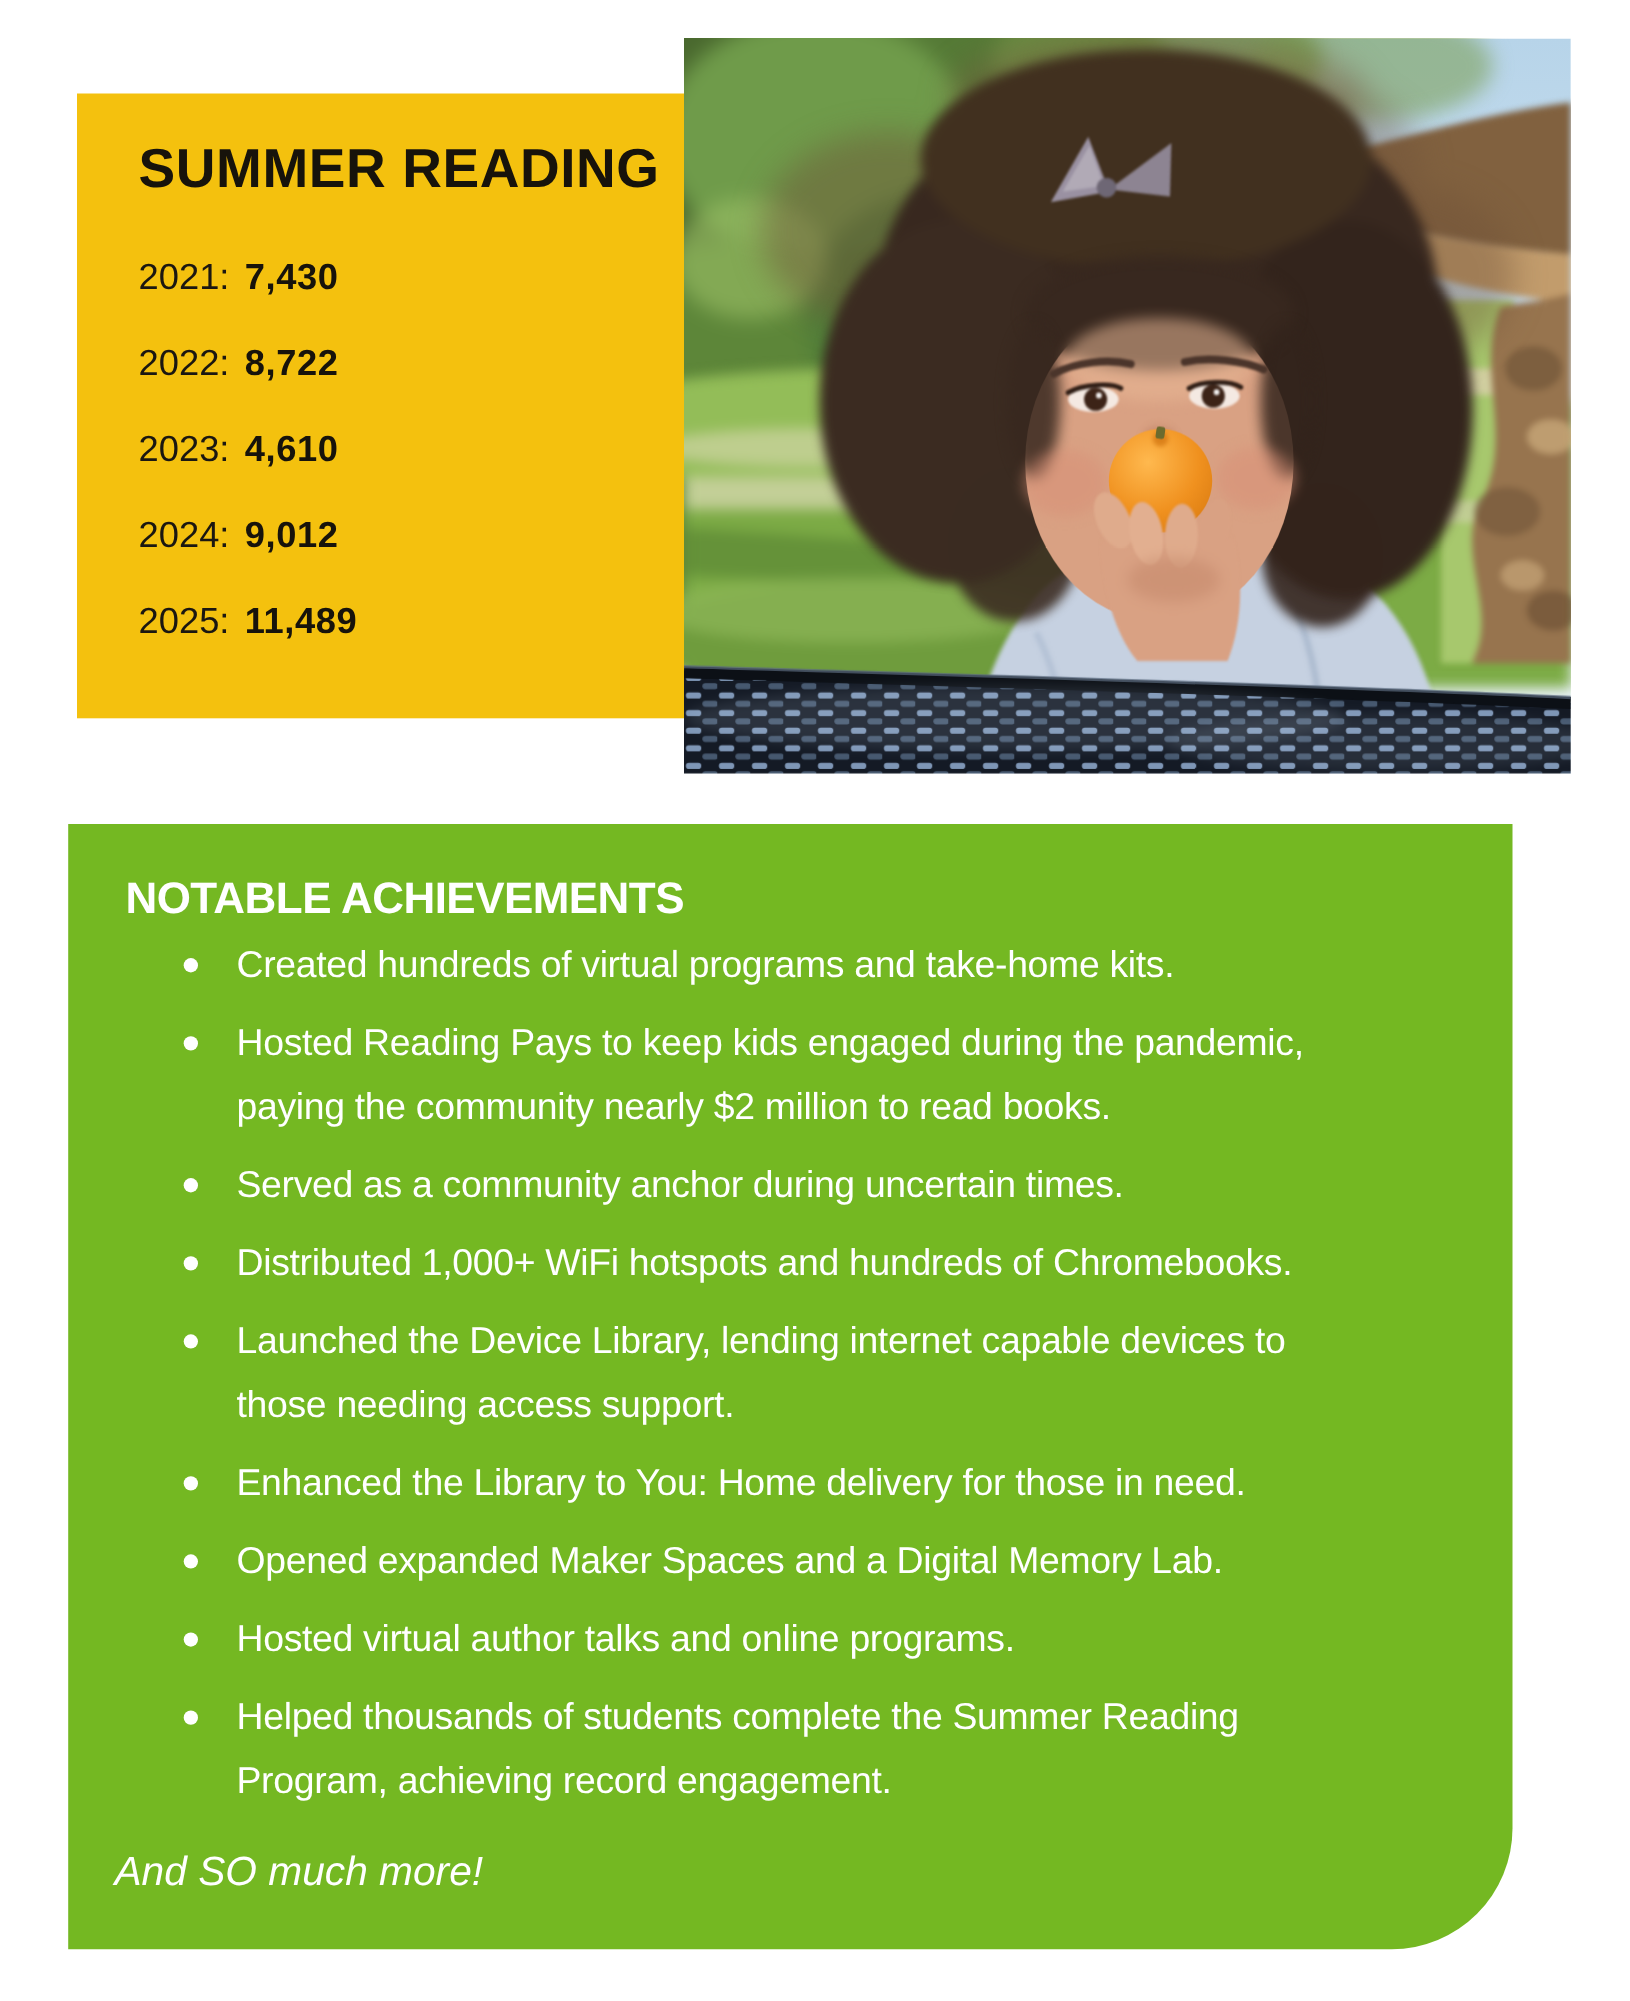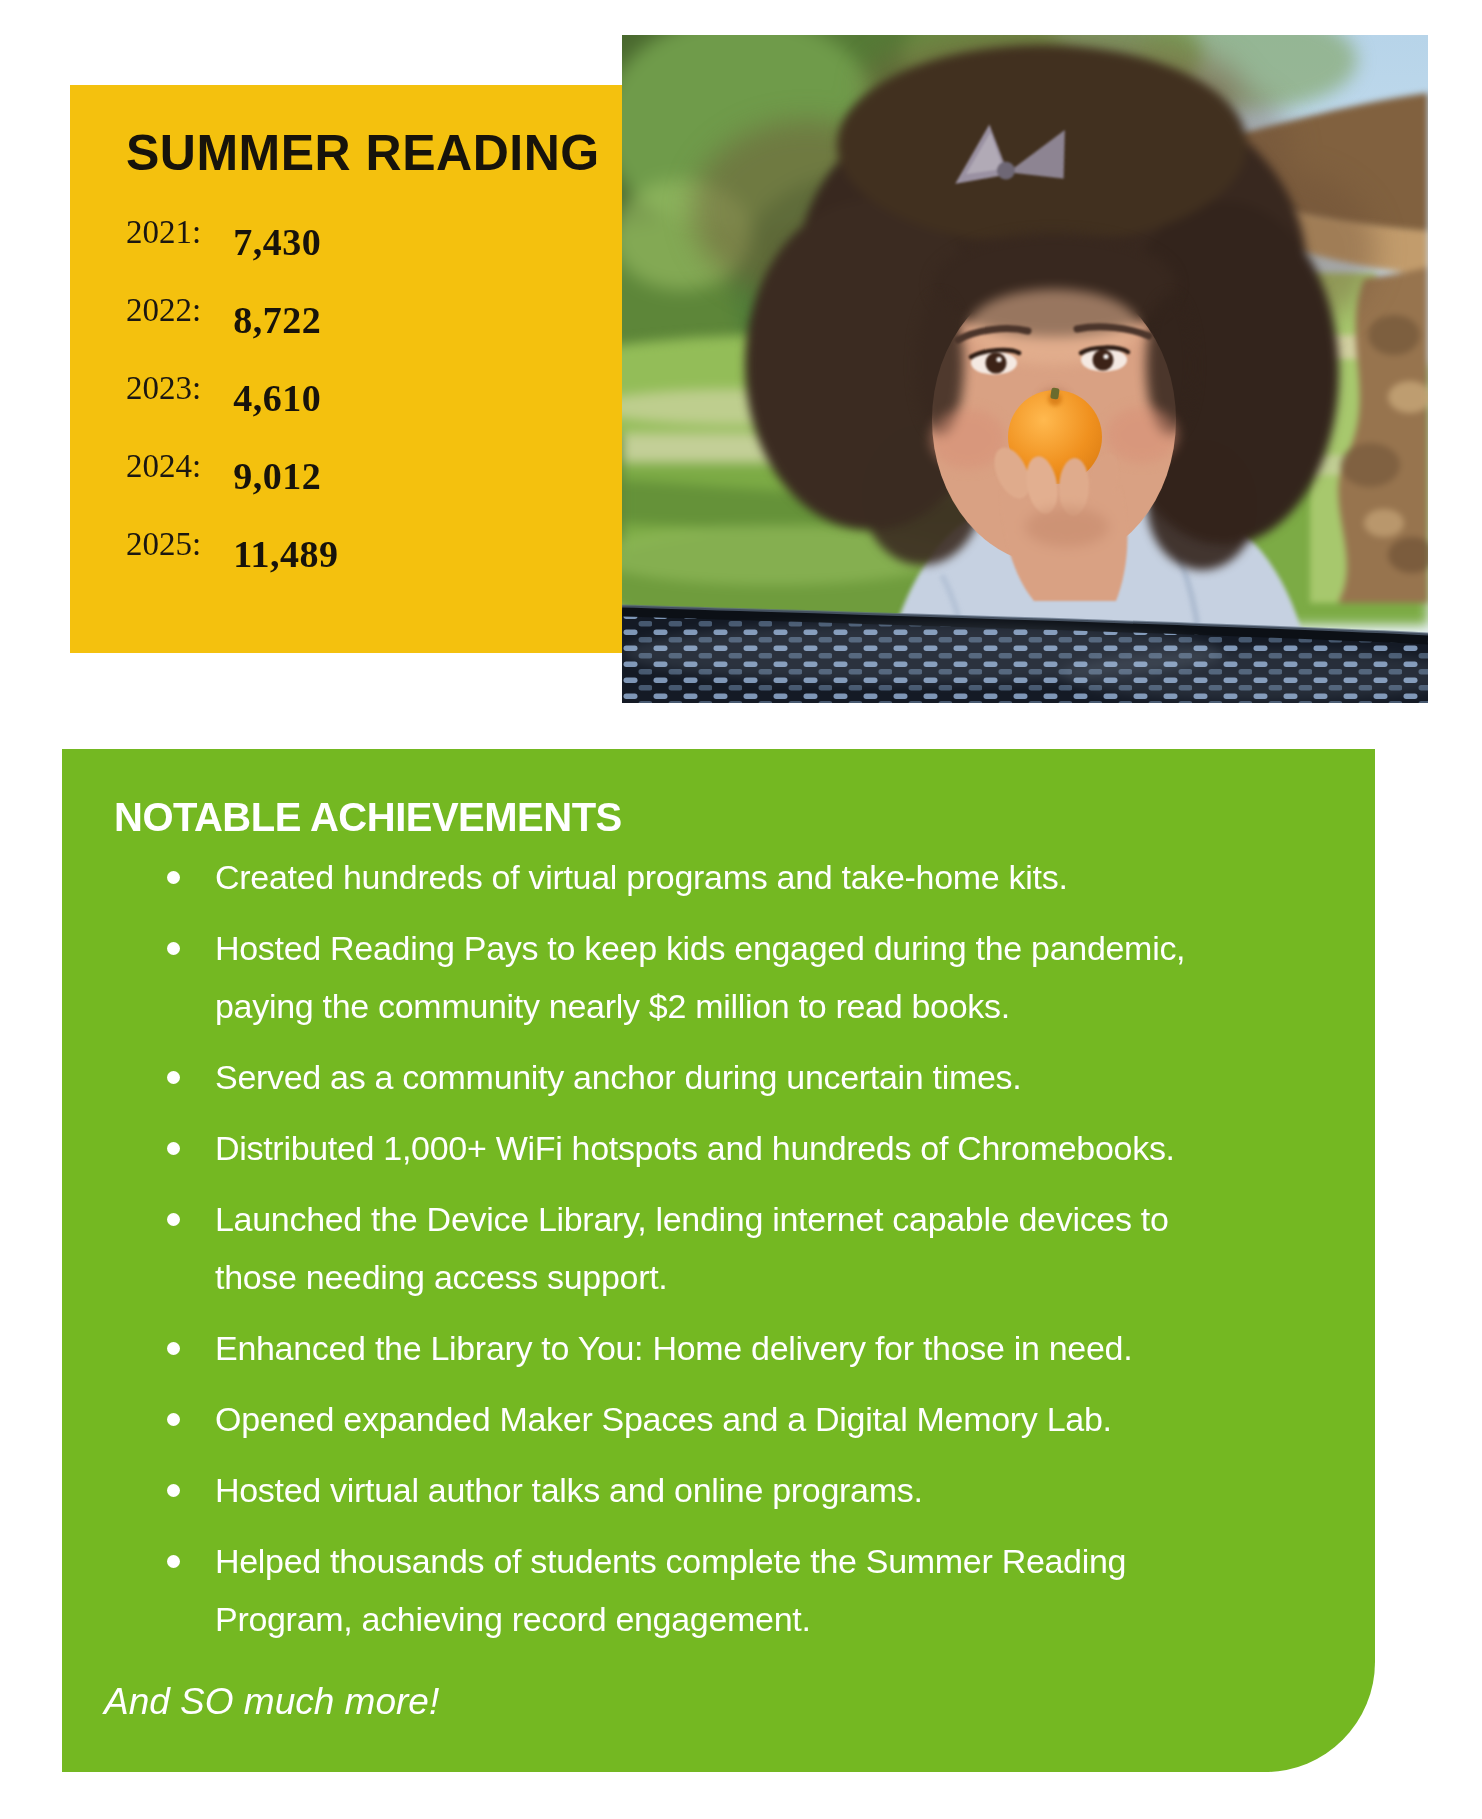--- a/index.html
+++ b/index.html
@@ -10,23 +10,23 @@
   
   .summer-box{
     position:absolute;left:70px;top:85px;width:636px;height:568px;
     background:#F4C10E;box-sizing:border-box;padding:40px 0 0 56px;
   }
   .summer-title{
     margin:0;font-size:50px;line-height:56px;font-weight:700;
     color:#17130B;letter-spacing:0.5px;
   }
   .stats{margin-top:12px;}
-  .stat-row{display:flex;align-items:center;gap:32px;height:78px;font-family:Liberation Serif, serif;}
+  .stat-row{display:flex;align-items:flex-end;gap:14px;height:78px;}
   .stat-year{font-size:33px;font-weight:400;color:#1B1711;}
-  .stat-value{font-size:38px;font-weight:700;color:#17130B;letter-spacing:0.5px;margin-top:20px;}
+  .stat-value{font-size:33px;font-weight:700;color:#17130B;letter-spacing:0.5px;margin-top:20px;}
   
   .photo{position:absolute;left:622px;top:35px;width:806px;height:668px;margin:0;}
   .photo svg{display:block;width:100%;height:100%;}
   
   .achievements{
     position:absolute;left:62px;top:749px;width:1313px;height:1023px;
     background:#74B822;border-radius:0 0 110px 0;box-sizing:border-box;
     padding:44px 40px 0 52px;color:#ffffff;
   }
   .ach-title{

